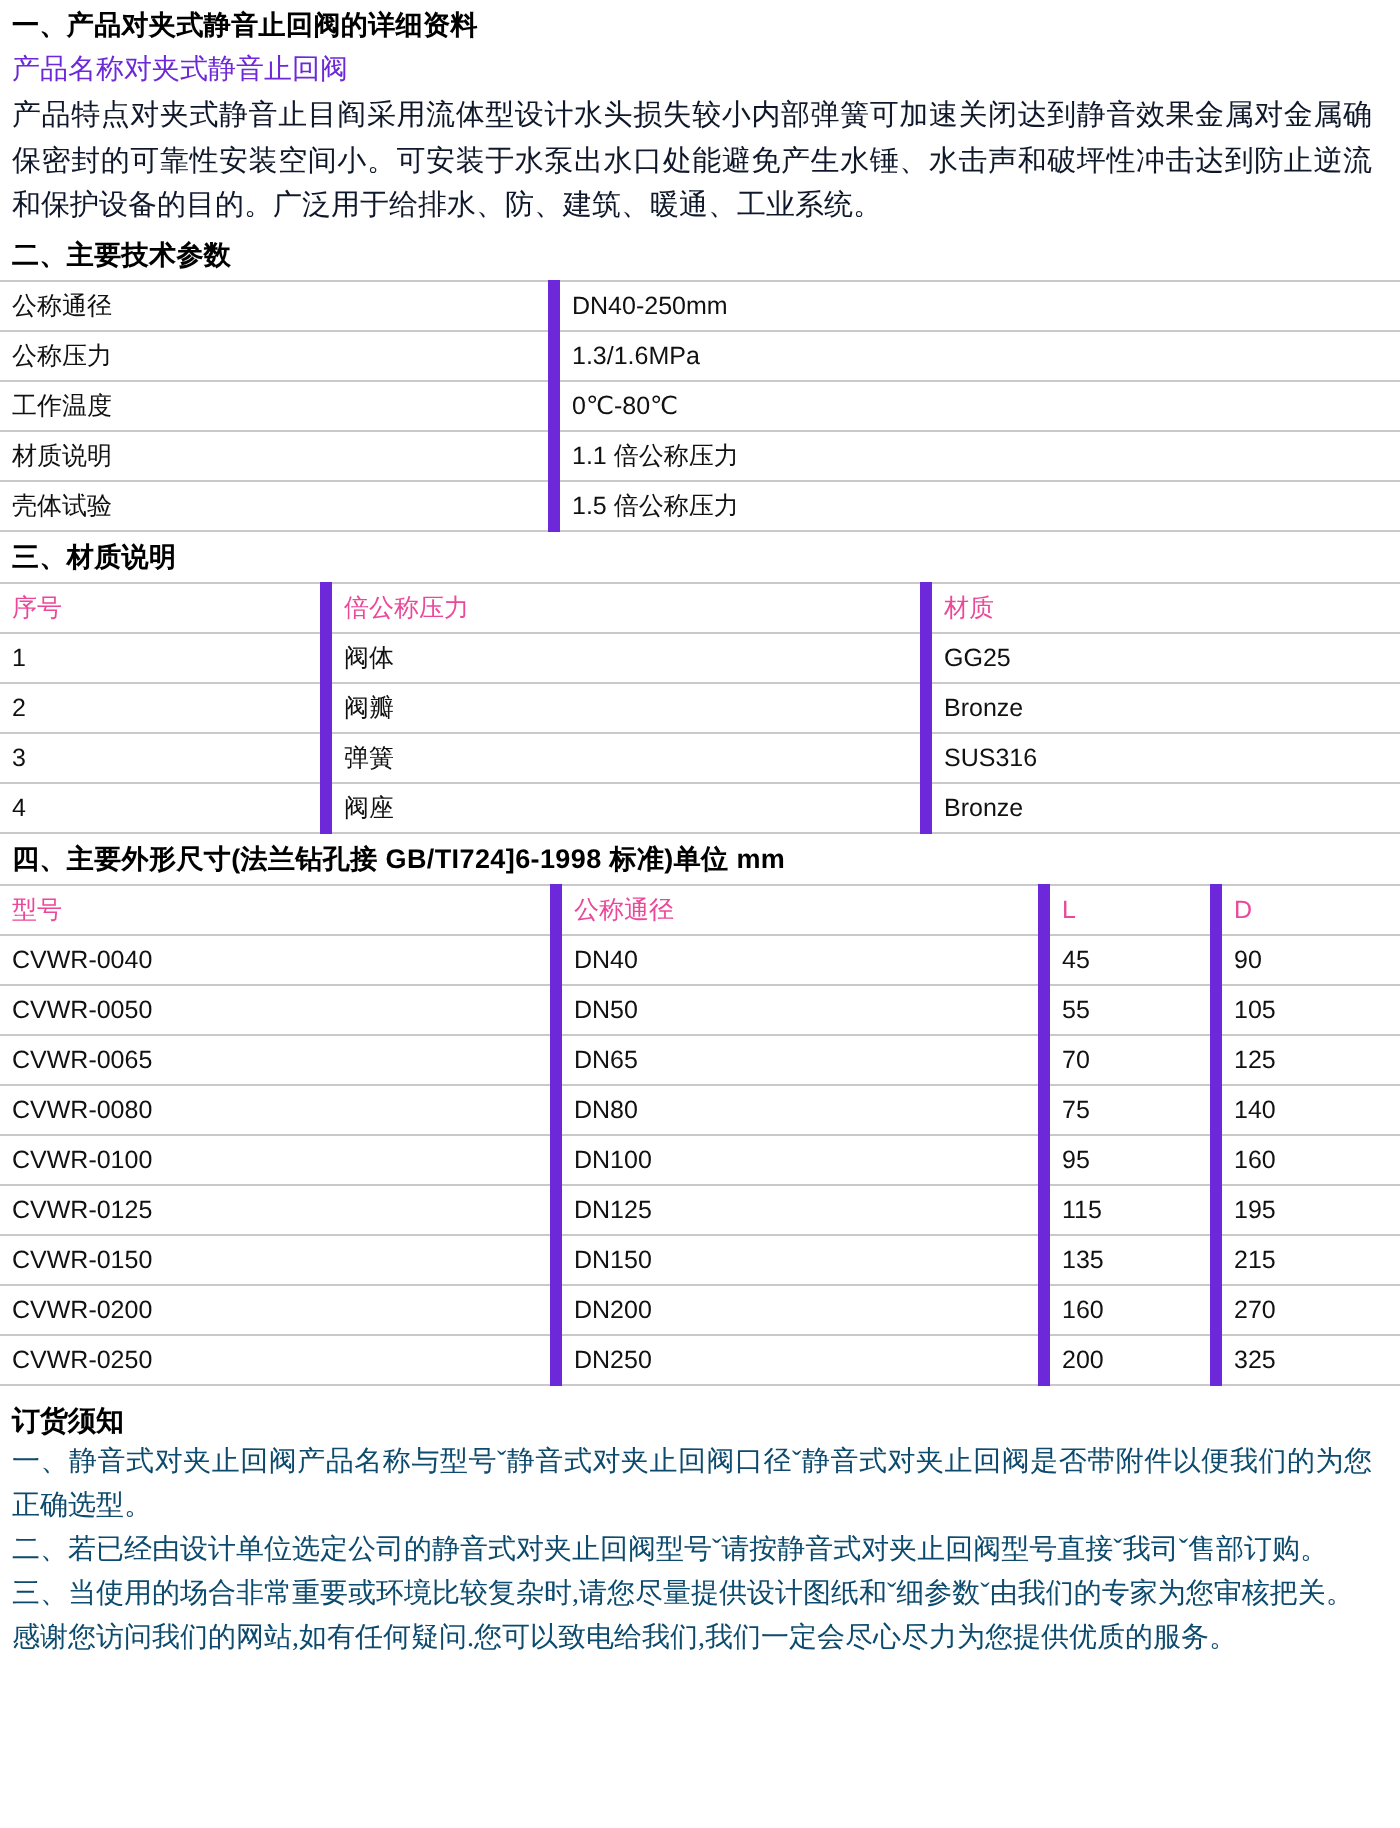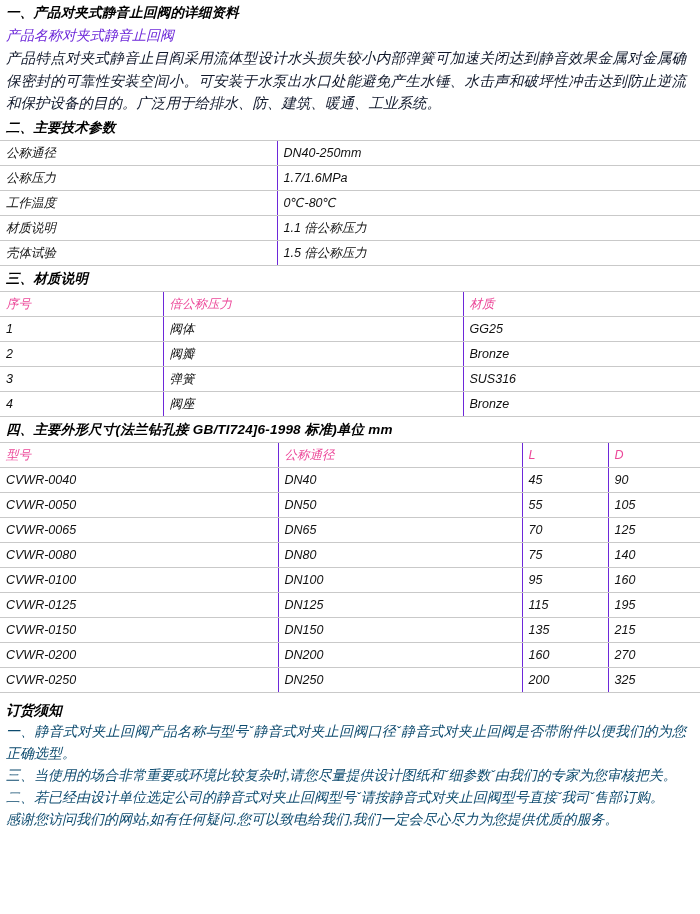--- a/index.html
+++ b/index.html
@@ -13,21 +13,20 @@
     height: 914px;
     font-family: "Liberation Serif", "DejaVu Serif", serif;
     color: #000000;
     font-size: 13.5px;
     overflow: hidden;
   }
   .page {
     width: 688px;
     padding: 0;
     box-sizing: border-box;
-    font-style: italic;
   }
   .sec-head {
     font-family: "Liberation Sans", "DejaVu Sans", sans-serif;
     font-weight: bold;
     font-size: 13.5px;
     line-height: 21px;
     margin: 0;
     padding: 2px 0 2px 6px;
     color: #000;
     letter-spacing: 0.2px;
@@ -63,21 +62,21 @@
     border-right: none;
     padding: 4px 4px 4px 6px;
     height: 16px;
     vertical-align: middle;
     color: #111;
     line-height: 16px;
     overflow: hidden;
     white-space: nowrap;
   }
   table.doc td.div {
-    border-left: 1px solid #6d28d9;
+    border-left: 6px solid #6d28d9;
   }
   table.doc tr.hdr td {
     color: #ec4899;
   }
   .notes-head {
     font-family: "Liberation Sans", "DejaVu Sans", sans-serif;
     font-weight: bold;
     font-size: 14px;
     line-height: 20px;
     padding: 4px 0 1px 6px;
@@ -112,21 +111,21 @@
         <col style="width:277px">
         <col style="width:423px">
       </colgroup>
     <tbody>
       <tr>
         <td>公称通径</td>
         <td class="div">DN40-250mm</td>
       </tr>
       <tr>
         <td>公称压力</td>
-        <td class="div">1.7/1.6MPa</td>
+        <td class="div">1.3/1.6MPa</td>
       </tr>
       <tr>
         <td>工作温度</td>
         <td class="div">0℃-80℃</td>
       </tr>
       <tr>
         <td>材质说明</td>
         <td class="div">1.1 倍公称压力</td>
       </tr>
       <tr>
@@ -244,17 +243,17 @@
         <td class="div">325</td>
       </tr>
     </tbody>
   </table>
 
   <div class="gap-sm"></div>
 
   <h2 class="notes-head">订货须知</h2>
 
   <p class="note">一、静音式对夹止回阀产品名称与型号ˇ静音式对夹止回阀口径ˇ静音式对夹止回阀是否带附件以便我们的为您正确选型。</p>
+  <p class="note">二、若已经由设计单位选定公司的静音式对夹止回阀型号ˇ请按静音式对夹止回阀型号直接ˇ我司ˇ售部订购。</p>
   <p class="note">三、当使用的场合非常重要或环境比较复杂时,请您尽量提供设计图纸和ˇ细参数ˇ由我们的专家为您审核把关。</p>
-  <p class="note">二、若已经由设计单位选定公司的静音式对夹止回阀型号ˇ请按静音式对夹止回阀型号直接ˇ我司ˇ售部订购。</p>
   <p class="note">感谢您访问我们的网站,如有任何疑问.您可以致电给我们,我们一定会尽心尽力为您提供优质的服务。</p>
 
 </div>
 
 </body></html>

